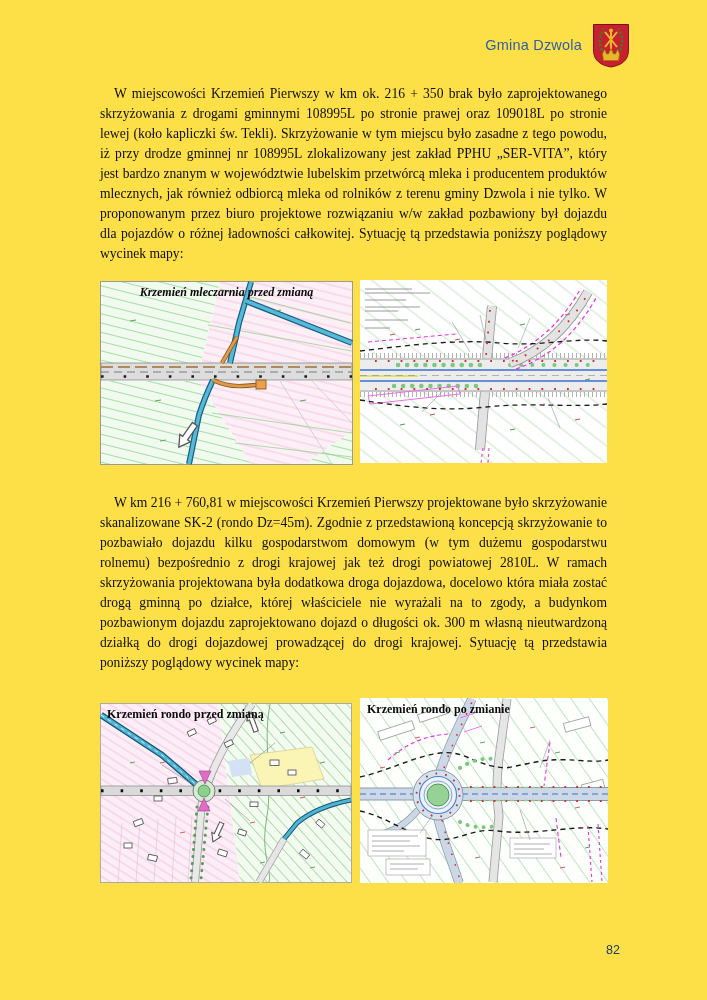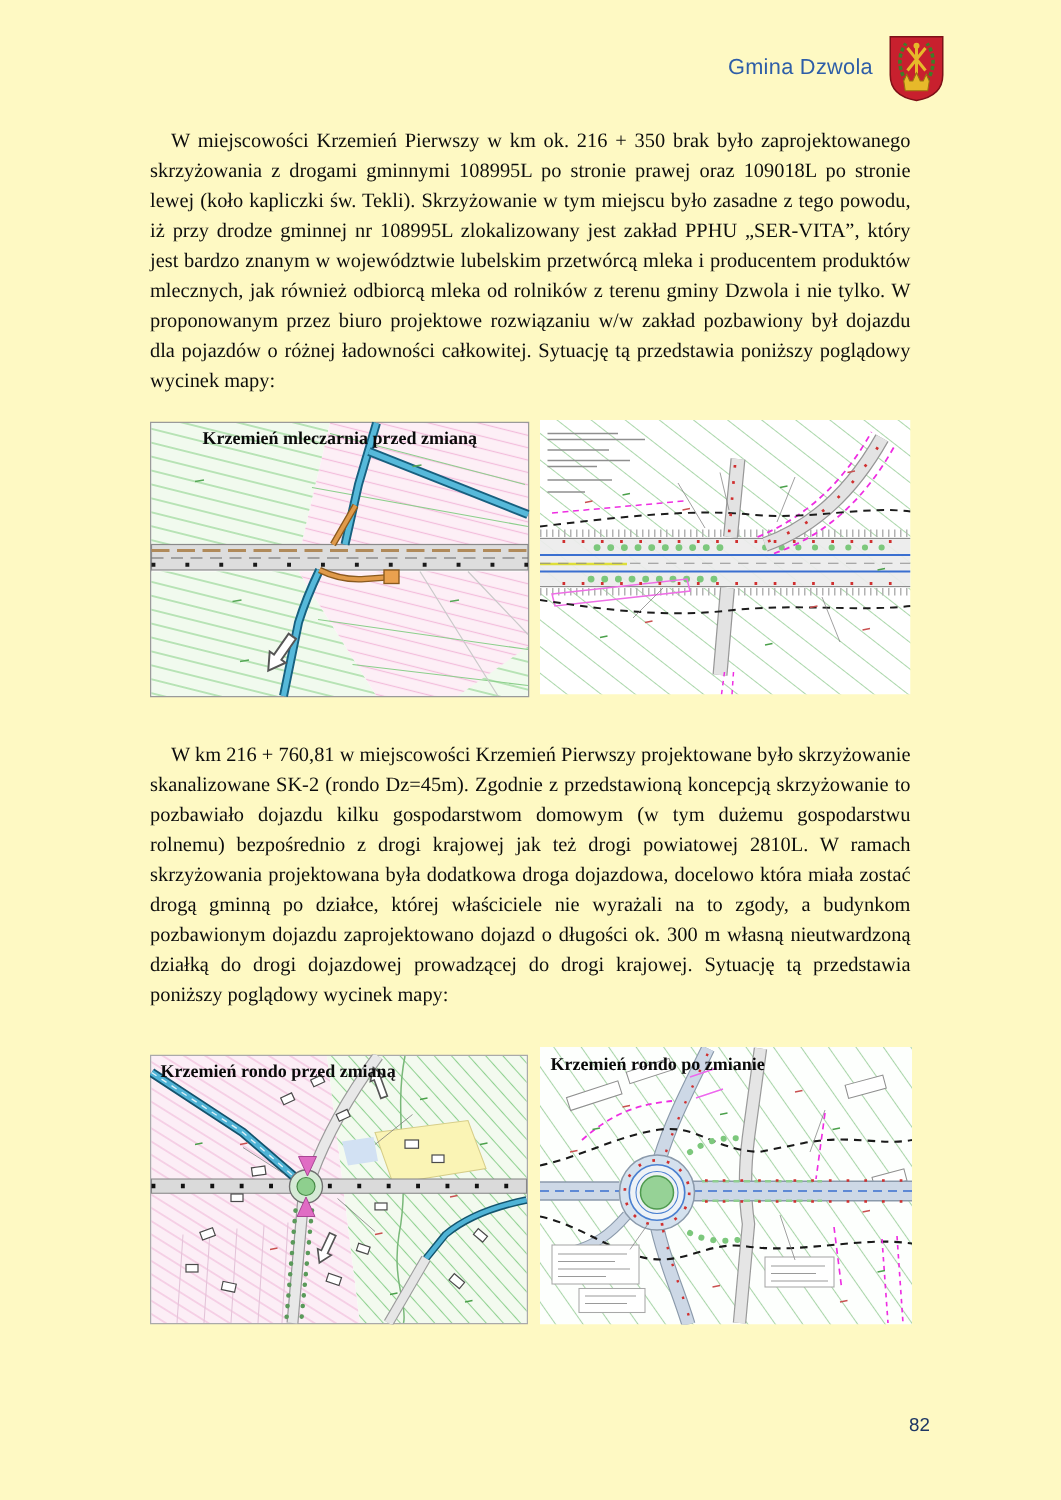--- a/index.html
+++ b/index.html
@@ -1,30 +1,30 @@
 <!DOCTYPE html>
 <html lang="pl"><head>
 <meta charset="utf-8">
 <style>
   html,body{margin:0;padding:0;background:#ffffff;}
-  .page{position:relative;width:707px;height:1000px;background:#fef9c3;overflow:hidden;
+  .page{position:relative;width:707px;height:1000px;background:#fde047;overflow:hidden;
         font-family:"Liberation Serif",serif;color:#111;}
   .header{position:absolute;top:22px;right:76px;height:46px;display:flex;align-items:center;gap:9px;}
   .gmina{font-family:"Liberation Sans",sans-serif;font-size:14.5px;letter-spacing:.2px;}
   .crest{width:40px;height:45px;display:block;}
   .para{position:absolute;left:100px;width:507px;margin:0;font-size:13.6px;line-height:20px;
         text-align:justify;text-indent:14px;color:#0d0d0d;}
   .p1{top:84px;}
   .p2{top:493px;}
   .map{position:absolute;}
   .map svg{display:block;width:100%;height:100%;}
   .cap{position:absolute;top:4px;left:0;right:0;text-align:center;font-weight:bold;
        font-size:12px;color:#0a0a0a;font-family:"Liberation Serif",serif;white-space:nowrap;}
   .capLeft{text-align:center;left:7px;right:auto;}
-  #mapA{left:100px;top:281px;width:253px;height:184px;}
+  #mapA{left:100px;top:281px;width:253px;height:184px;font-style:italic;}
   #mapB{left:360px;top:280px;width:247px;height:183px;}
   #mapC{left:100px;top:703px;width:252px;height:180px;}
   #mapD{left:360px;top:698px;width:248px;height:185px;}
   .footer-title{position:absolute;top:927px;left:100px;width:507px;text-align:center;
         font-family:"Liberation Sans",sans-serif;font-size:14.5px;}
   .page-number{position:absolute;top:943px;left:597px;width:32px;text-align:center;
         font-family:"Liberation Sans",sans-serif;font-size:12.5px;}
 </style>
 </head>
 <body>

